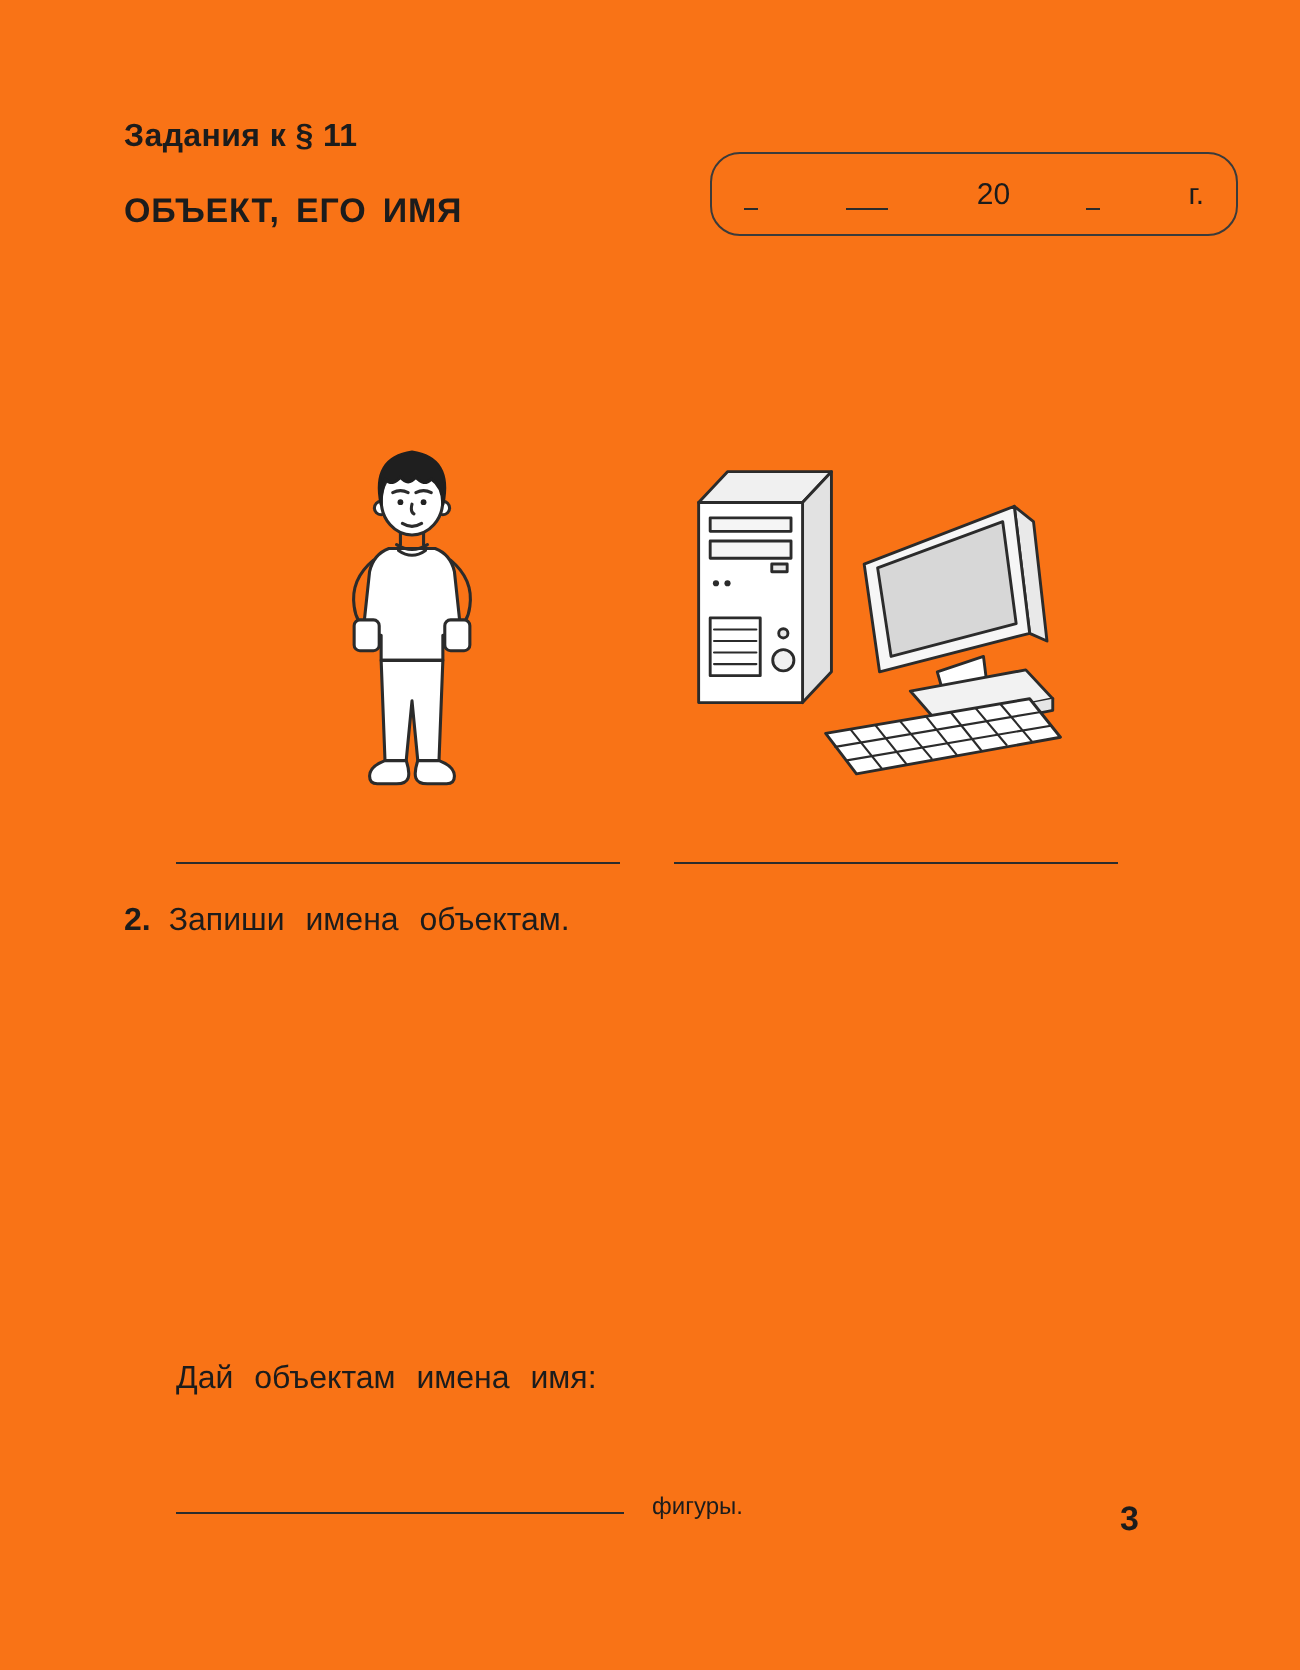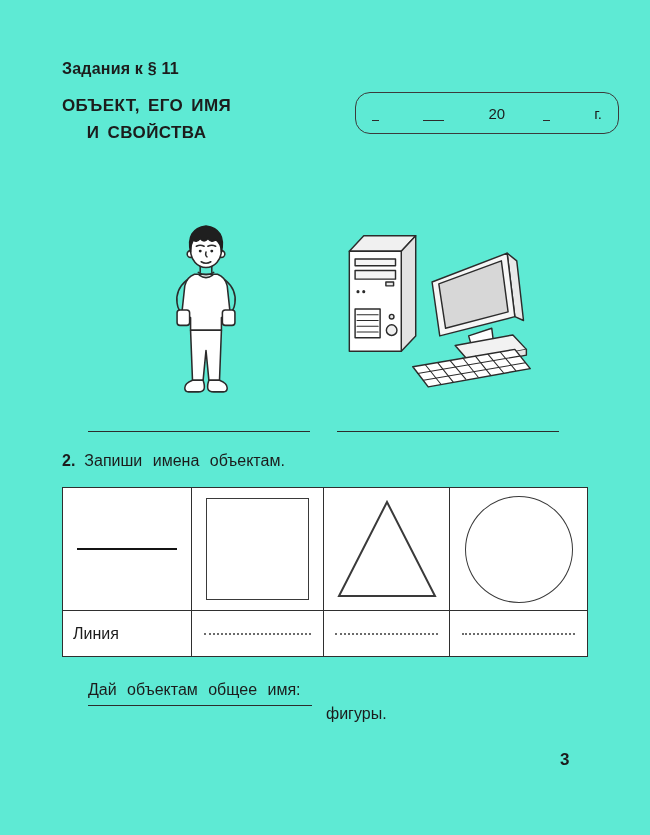--- a/index.html
+++ b/index.html
@@ -1,17 +1,17 @@
 <!DOCTYPE html>
 <html><head>
 <meta charset="utf-8">
 <style>
   html, body { margin: 0; padding: 0; background: #ffffff; }
   .page {
-    position: relative; width: 650px; height: 835px; background: #5eead4;
+    position: relative; width: 650px; height: 835px; background: #f97316;
     font-family: "Liberation Sans", "DejaVu Sans", sans-serif; color: #1c1c1c;
     overflow: hidden;
   }
   .abs { position: absolute; }
   .sec-head { font-size: 16px; font-weight: bold; letter-spacing: .2px; }
   .title { font-size: 17px; font-weight: bold; line-height: 27px; letter-spacing: .4px; word-spacing: 3px; }
   .date-box {
     display: flex; align-items: center; justify-content: flex-end; gap: 8px;
     border: 1.6px solid #3b3b3b; border-radius: 15px; padding: 0 16px;
     font-size: 15px;
@@ -29,37 +29,36 @@
   }
   .cell { border-left: 1.5px solid #2f2f2f; display: flex; align-items: center; justify-content: center; }
   .cell.first { border-left: none; }
   .cell.r2 { border-top: 1.5px solid #2f2f2f; }
   .shape-line { width: 100px; border-top: 2.6px solid #141414; }
   .shape-square { width: 101px; height: 100px; border: 1.8px solid #3a3a3a; background: #fff; }
   .shape-circle { width: 106px; height: 105px; border: 1.8px solid #3a3a3a; border-radius: 50%; background: #fff; }
   .name-cell { justify-content: flex-start; padding-left: 10px; font-size: 16px; }
   .dotted { width: 82%; border-bottom: 2px dotted #6b6b6b; height: 0; }
   .prompt { font-size: 16px; word-spacing: 6px; }
-  .answer-row { display: flex; align-items: flex-start; gap: 14px; font-size: 16px; }
+  .answer-row { display: flex; align-items: flex-end; gap: 14px; font-size: 12px; margin-top: 41px; }
   .answer-row .rule { width: 224px; margin-bottom: 3px; }
   .page-num { font-size: 17px; font-weight: bold; }
 </style>
 </head>
 <body>
 
 <div class="page">
 
   <div class="abs sec-head" style="left:62px; top:60px;">Задания к § 11</div>
 
   <div class="abs title" style="left:62px; top:92px;text-align:center;">
     <div>ОБЪЕКТ, ЕГО ИМЯ</div>
-    <div>И СВОЙСТВА</div>
   </div>
 
-  <div class="abs date-box" style="left:355px; top:92px; width:230px; height:40px;gap:44px;">
+  <div class="abs date-box" style="left:355px; top:76px; width:230px; height:40px;gap:44px;">
     <span class="blank" style="width:26px;"></span>
     <span class="blank" style="width:86px;"></span>
     <span>20</span>
     <span class="blank" style="width:28px; margin-left:-6px;"></span>
     <span>г.</span>
   </div>
 
 
   <svg class="abs" style="left:152px; top:214px;" width="108" height="188" viewBox="0 0 112 182">
     <g fill="none" stroke="#2b2b2b" stroke-width="1.6" stroke-linecap="round" stroke-linejoin="round">
@@ -129,51 +128,22 @@
     </g>
   </svg>
 
   <div class="abs rule" style="left:88px; top:431px; width:222px;"></div>
   <div class="abs rule" style="left:337px; top:431px; width:222px;"></div>
 
   <div class="abs task" style="left:62px; top:452px;">
     <span class="num">2.</span><span>Запиши имена объектам.</span>
   </div>
 
-  <div class="abs obj-table" style="left:62px; top:487px;">
-    <div class="cell first">
-      <div class="shape-line"></div>
-    </div>
-    <div class="cell">
-      <div class="shape-square"></div>
-    </div>
-    <div class="cell">
-      <svg width="104" height="102" viewBox="0 0 104 102">
-        <polygon points="52,4 100,98 4,98" fill="none" stroke="#3a3a3a" stroke-width="2"></polygon>
-      </svg>
-    </div>
-    <div class="cell">
-      <div class="shape-circle"></div>
-    </div>
 
-    <div class="cell first r2 name-cell">
-      <span>Линия</span>
-    </div>
-    <div class="cell r2">
-      <div class="dotted"></div>
-    </div>
-    <div class="cell r2">
-      <div class="dotted"></div>
-    </div>
-    <div class="cell r2">
-      <div class="dotted"></div>
-    </div>
-  </div>
-
-  <div class="abs prompt" style="left:88px; top:681px;">Дай объектам общее имя:</div>
+  <div class="abs prompt" style="left:88px; top:681px;">Дай объектам имена имя:</div>
 
   <div class="abs answer-row" style="left:88px; top:705px;">
     <div class="rule"></div>
     <span>фигуры.</span>
   </div>
 
   <div class="abs page-num" style="left:560px; top:750px;">3</div>
 
 </div>
 

